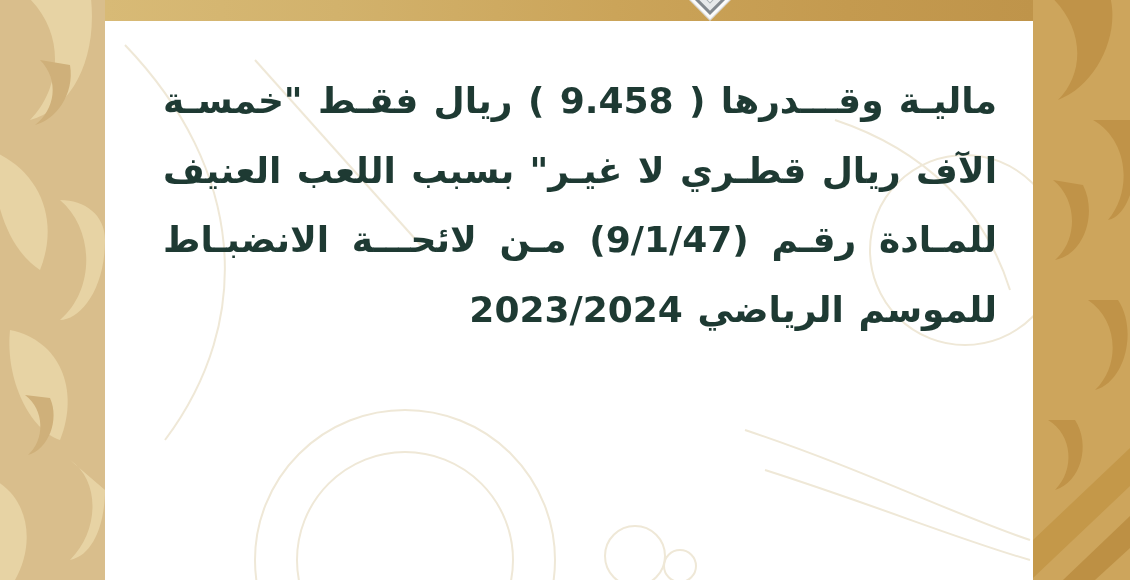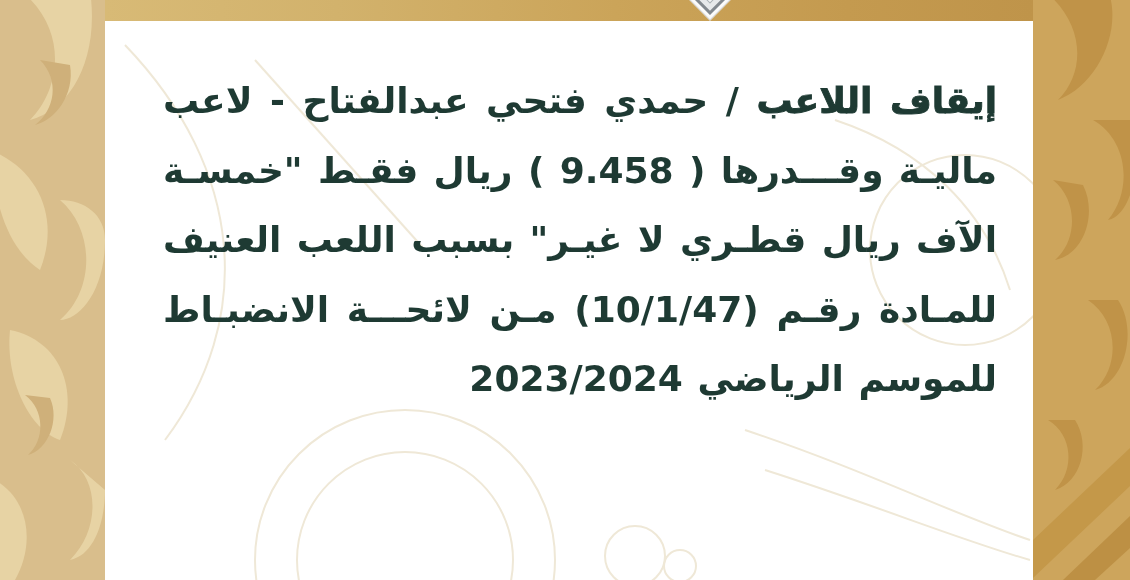--- a/index.html
+++ b/index.html
@@ -98,27 +98,26 @@
     </svg>
 
     <div class="gold-bar">
       <div class="diamond">
         <div class="mid"></div>
         <div class="core"></div>
       </div>
     </div>
 
     <div class="text" dir="rtl">
-      <div class="line"><span class="lead">إيقاف اللاعب</span><span> / حمدي فتحي عبدالفتاح - لاعب</span></div>
 
 
       <div class="line">ماليـة وقـــدرها ( 9.458 ) ريال فقـط "خمسـة</div>
 
       <div class="line">الآف ريال قطـري لا غيـر" بسبب اللعب العنيف</div>
 
 
 
-      <div class="line">للمـادة رقـم (10/1/47) مـن لائحـــة الانضبـاط</div>
+      <div class="line">للمـادة رقـم (9/1/47) مـن لائحـــة الانضبـاط</div>
 
       <div class="line cut">للموسم الرياضي 2023/2024</div>
     </div>
   </div>
 </div>
 
 </body></html>

